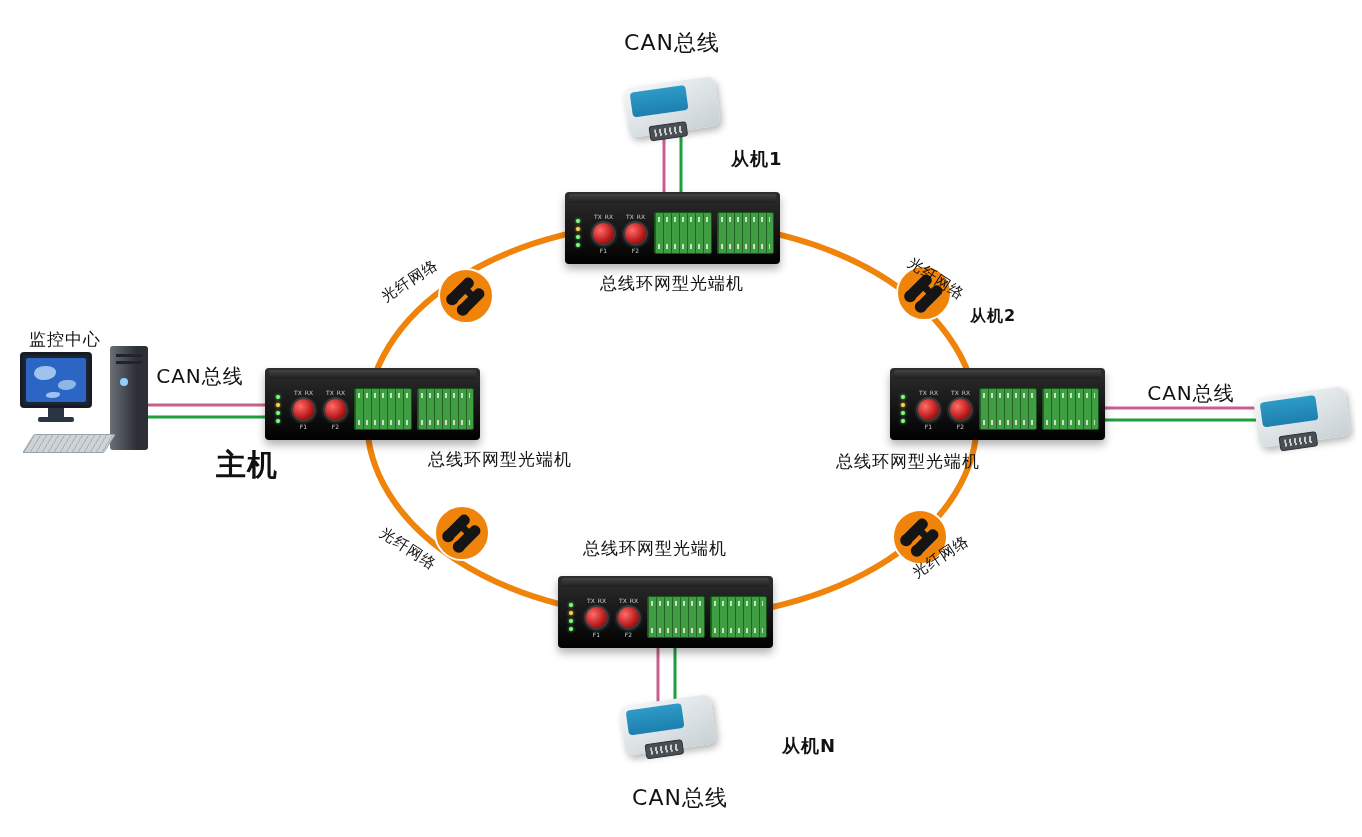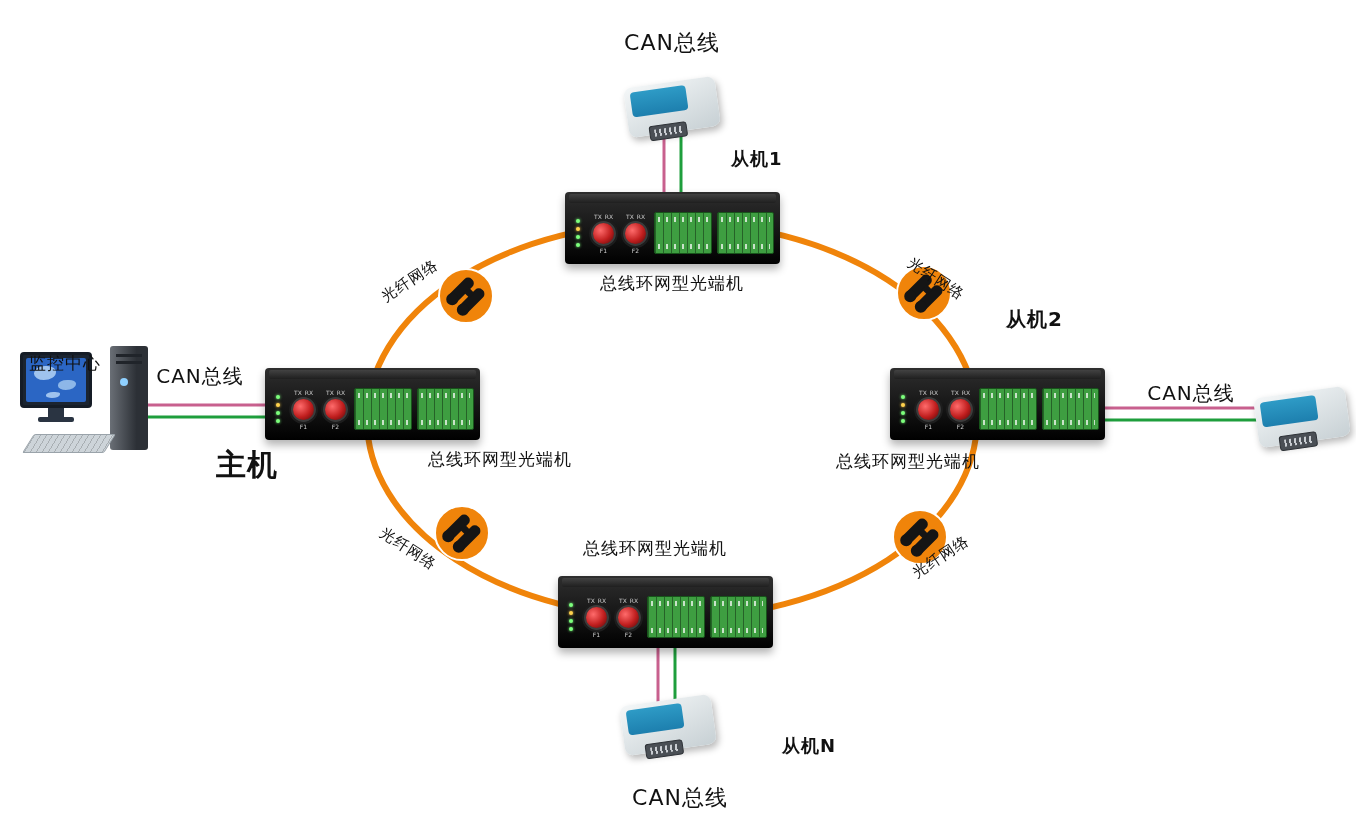--- a/index.html
+++ b/index.html
@@ -290,23 +290,23 @@
 
   <span class="lbl c" style="left:672px;top:28px;font-size:22px;">CAN总线</span>
   <span class="lbl b" style="left:731px;top:147px;font-size:18px;">从机1</span>
   <span class="lbl c" style="left:672px;top:272px;font-size:17px;">总线环网型光端机</span>
 
   <span class="lbl rot" style="left:410px;top:281px;--r:-33deg;font-size:15px;">光纤网络</span>
   <span class="lbl rot" style="left:936px;top:279px;--r:33deg;font-size:15px;">光纤网络</span>
   <span class="lbl rot" style="left:408px;top:549px;--r:33deg;font-size:15px;">光纤网络</span>
   <span class="lbl rot" style="left:941px;top:557px;--r:-33deg;font-size:15px;">光纤网络</span>
 
-  <span class="lbl b" style="left:1006px;top:306px;font-size:20px;">从机2</span>
-
-  <span class="lbl c" style="left:65px;top:328px;font-size:17px;margin-top:24px;">监控中心</span>
+  <span class="lbl b" style="left:970px;top:306px;font-size:16px;">从机2</span>
+
+  <span class="lbl c" style="left:65px;top:328px;font-size:17px;">监控中心</span>
   <span class="lbl c" style="left:200px;top:363px;font-size:20px;">CAN总线</span>
   <span class="lbl b" style="left:216px;top:445px;font-size:30px;">主机</span>
   <span class="lbl c" style="left:500px;top:448px;font-size:17px;">总线环网型光端机</span>
 
   <span class="lbl c" style="left:908px;top:450px;font-size:17px;">总线环网型光端机</span>
   <span class="lbl c" style="left:1191px;top:380px;font-size:20px;">CAN总线</span>
 
   <span class="lbl c" style="left:655px;top:537px;font-size:17px;">总线环网型光端机</span>
   <span class="lbl b" style="left:782px;top:734px;font-size:18px;">从机N</span>
   <span class="lbl c" style="left:680px;top:783px;font-size:22px;">CAN总线</span>

